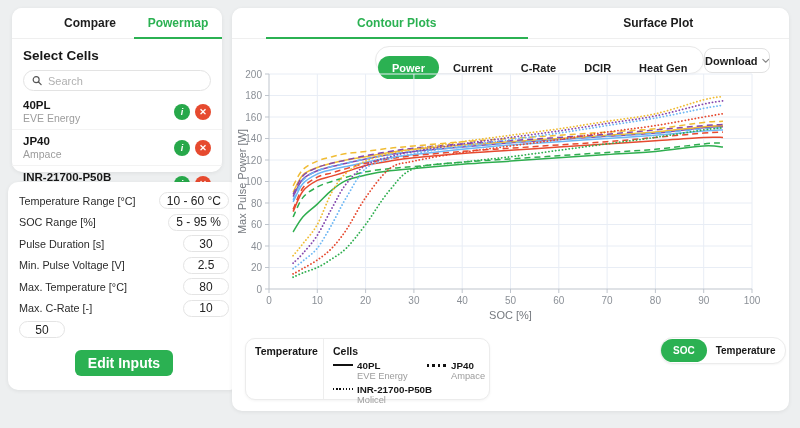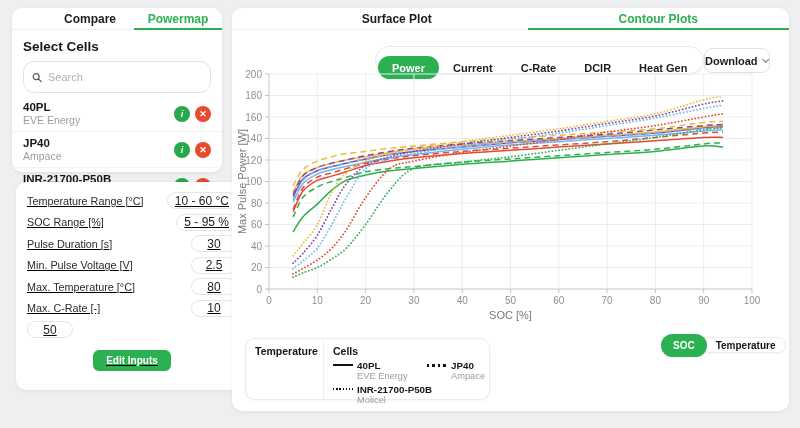--- a/index.html
+++ b/index.html
@@ -1,53 +1,53 @@
 <!DOCTYPE html>
 <html><head>
 <meta charset="utf-8">
 <style>
   :root{ --green:#2bb152; }
   *{box-sizing:border-box; margin:0; padding:0;}
   html,body{width:800px;height:428px;}
   body{font-family:"Liberation Sans", sans-serif; background:#edeff0; position:relative; overflow:hidden;}
   .card{position:absolute; background:#fff; border-radius:10px; box-shadow:0 1px 4px rgba(0,0,0,.07);}
   #card-cells{left:12px; top:8px; width:210px; height:164px;}
-  #card-params{left:16px; top:182px; width:232px; height:208px;text-decoration:underline;}
+  #card-params{left:8px; top:182px; width:232px; height:208px;}
   #card-main{left:232px; top:8px; width:557px; height:403px;}
 
-  .tabbar{display:flex; height:22px; border-bottom:1px solid #efefef; border-radius:10px 10px 0 0; background:#fff;padding-left:34px;}
+  .tabbar{display:flex; height:31px; border-bottom:1px solid #efefef; border-radius:10px 10px 0 0; background:#fff;padding-left:34px;}
   .tab{flex:1; display:flex; align-items:center; justify-content:center; font-size:12px; font-weight:700;
        color:#1d1d1d; background:transparent; border:none; cursor:pointer; position:relative; font-family:inherit;}
   .tab.active{color:var(--green);}
   .tab.active::after{content:""; position:absolute; left:0; right:0; bottom:-1px; height:2px; background:var(--green);}
 
   
   .select-title{padding:9px 11px 0; font-size:13.5px; font-weight:700; color:#171717;}
-  .searchbox{margin:7px 11px 0; height:32px; border:1px solid #e3e3e3; border-radius:11px; display:flex; align-items:center; gap:6px; padding:0 8px; background:#fff;}
+  .searchbox{margin:7px 11px 0; height:21px; border:1px solid #e3e3e3; border-radius:11px; display:flex; align-items:center; gap:6px; padding:0 8px; background:#fff;}
   .searchbox input{border:none; outline:none; font-size:11px; color:#333; width:100%; background:transparent; font-family:inherit;}
   .searchbox input::placeholder{color:#b0b0b0;}
   .cell-list{list-style:none; margin-top:3px;}
   .cell-row{display:flex; align-items:center; padding:5px 11px;}
   .cell-row + .cell-row{border-top:1px solid #f3f3f3;}
   .cell-info{flex:1; min-width:0;}
   .cell-name{font-size:11.5px; font-weight:700; color:#171717;}
   .cell-vendor{font-size:10.5px; color:#9c9c9c; margin-top:1px;}
   .icon-btn{width:16px; height:16px; border-radius:50%; display:flex; align-items:center; justify-content:center;
             color:#fff; font-size:9px; font-weight:700; border:none; margin-left:5px; cursor:pointer; font-family:inherit; flex:none;}
   .icon-btn.info{background:#27a84a; font-style:italic;}
   .icon-btn.remove{background:#e64a2f;}
 
   
   .param-rows{padding-top:8px;}
   .param-row{display:flex; align-items:center; justify-content:space-between; padding:0 11px; height:21.5px;}
   .param-label{font-size:10.8px; color:#2b2b2b;}
   .param-pill{min-width:46px; height:17px; border:1px solid #e4e4e4; border-radius:9px; display:flex; align-items:center;
               justify-content:center; font-size:12px; color:#222; padding:4px 7px; background:#fff;}
   .edit-btn{display:block; margin:9px auto 0; background:var(--green); color:#fff; border:none; border-radius:6px;
-            font-size:10px; font-weight:700; padding:5px 13px; cursor:pointer; font-family:inherit;text-align:center;}
+            font-size:14px; font-weight:700; padding:5px 13px; cursor:pointer; font-family:inherit;text-align:center;}
 
   
   .metric-group{position:absolute; left:143px; top:38px; height:28px; border:1px solid #e9e9e9; border-radius:15px;
                 display:flex; align-items:center; background:#fff; box-shadow:0 1px 2px rgba(0,0,0,.04); padding:0 2px;}
   .metric-btn{border:none; background:transparent; font-size:11px; font-weight:700; color:#1d1d1d; padding:0 14px;
               height:23px; border-radius:12px; cursor:pointer; font-family:inherit; white-space:nowrap;margin-top:15px;}
   .metric-btn.active{background:var(--green); color:#fff;}
   .download-btn{position:absolute; left:472px; top:40px; width:66px; height:25px; border:1px solid #e2e2e2; border-radius:8px;
                 background:#fff; font-size:11px; font-weight:700; color:#1d1d1d; display:flex; align-items:center;
                 justify-content:center; gap:4px; cursor:pointer; font-family:inherit;}
@@ -65,21 +65,21 @@
   .legend-cells{flex:1; padding:6px 0 0 9px; min-width:0;}
   .cells-grid{display:grid; grid-template-columns:94px 1fr; margin-top:3px; row-gap:2px;}
   .cell-leg{display:flex; align-items:flex-start; gap:4px; white-space:nowrap;}
   .sample{width:20px; flex:none; margin-top:4px;}
   .sample.solid{border-top:2.5px solid #111;}
   .sample.dashed{height:2.5px; background:repeating-linear-gradient(90deg,#111 0 2.5px,transparent 2.5px 5.5px);}
   .sample.dotted{height:2px; background:repeating-linear-gradient(90deg,#111 0 1.4px,transparent 1.4px 3.2px);}
   .cell-leg .nm{font-size:9.8px; font-weight:700; color:#171717; line-height:1.15;}
   .cell-leg .vd{font-size:9.3px; color:#9c9c9c; line-height:1.15;}
 
-  .axis-toggle{position:absolute; left:428px; top:329px; height:16px; border:1px solid #ececec; border-radius:13px;
+  .axis-toggle{position:absolute; left:428px; top:329px; height:27px; border:1px solid #ececec; border-radius:13px;
                background:#fff; display:flex; align-items:center; box-shadow:0 1px 2px rgba(0,0,0,.04);}
   .toggle-opt{font-size:10px; font-weight:700; color:#171717; padding:0 9px; height:23px; display:flex; align-items:center;
               border:none; background:transparent; border-radius:13px; cursor:pointer; font-family:inherit;}
   .toggle-opt.active{background:var(--green); color:#fff; padding:0 12px;}
 </style>
 </head>
 <body>
 
 <section class="card" id="card-cells">
   <div class="tabbar">
@@ -163,22 +163,22 @@
       <div class="param-row">
         <span class="param-pill">50</span>
       </div>
 
   </div>
   <button class="edit-btn">Edit Inputs</button>
 </section>
 
 <section class="card" id="card-main">
   <div class="tabbar">
+    <button class="tab active">Contour Plots</button>
     <button class="tab">Surface Plot</button>
-    <button class="tab active">Contour Plots</button>
   </div>
 
   <div class="metric-group">
 
       <button class="metric-btn active">Power</button>
 
       <button class="metric-btn">Current</button>
 
       <button class="metric-btn">C-Rate</button>
 

